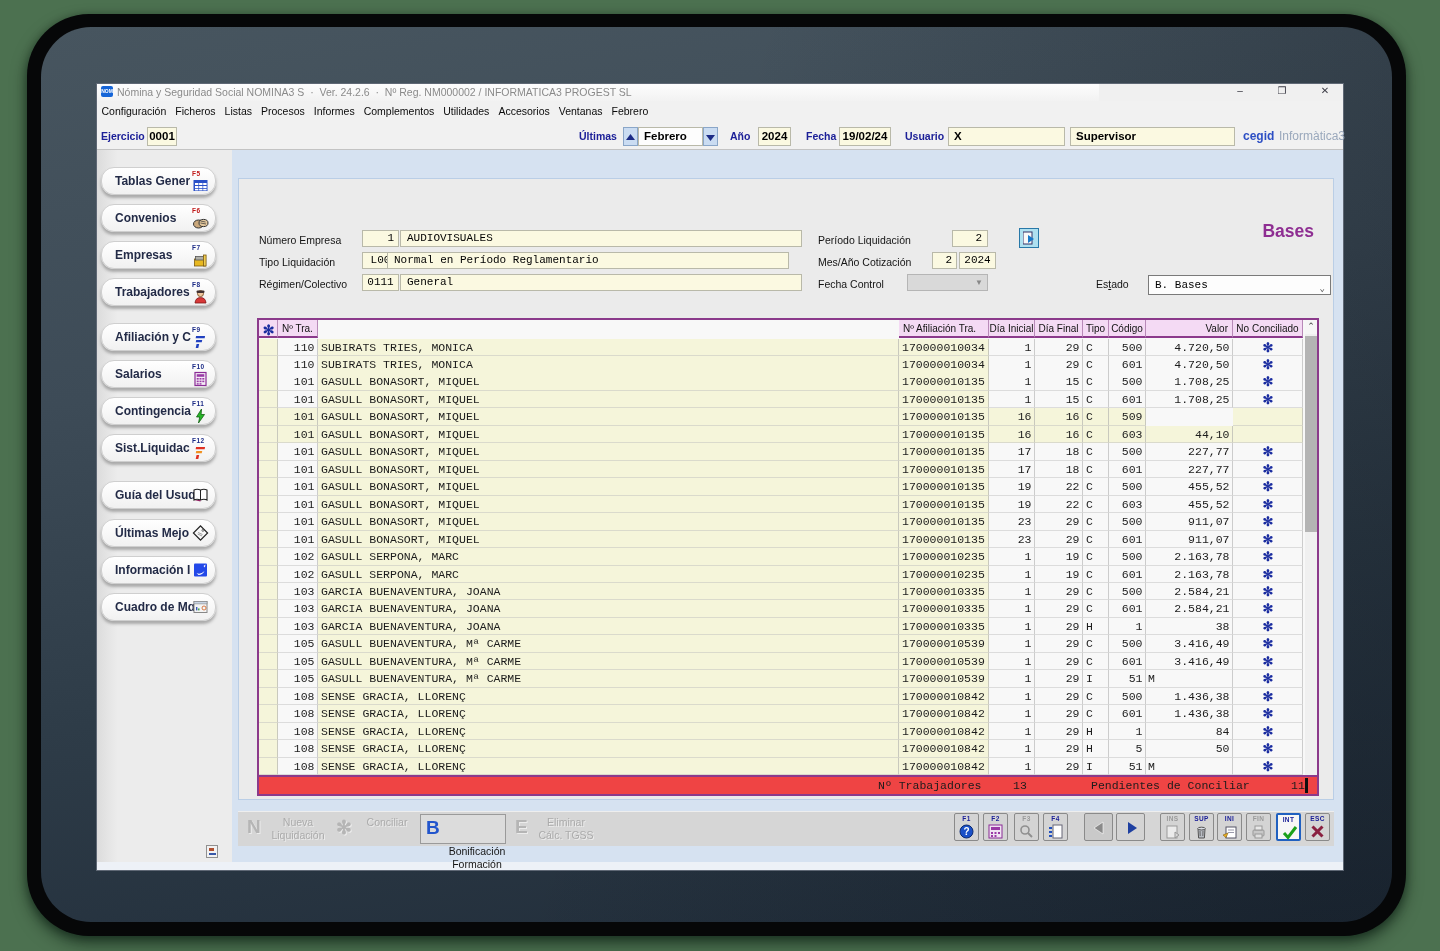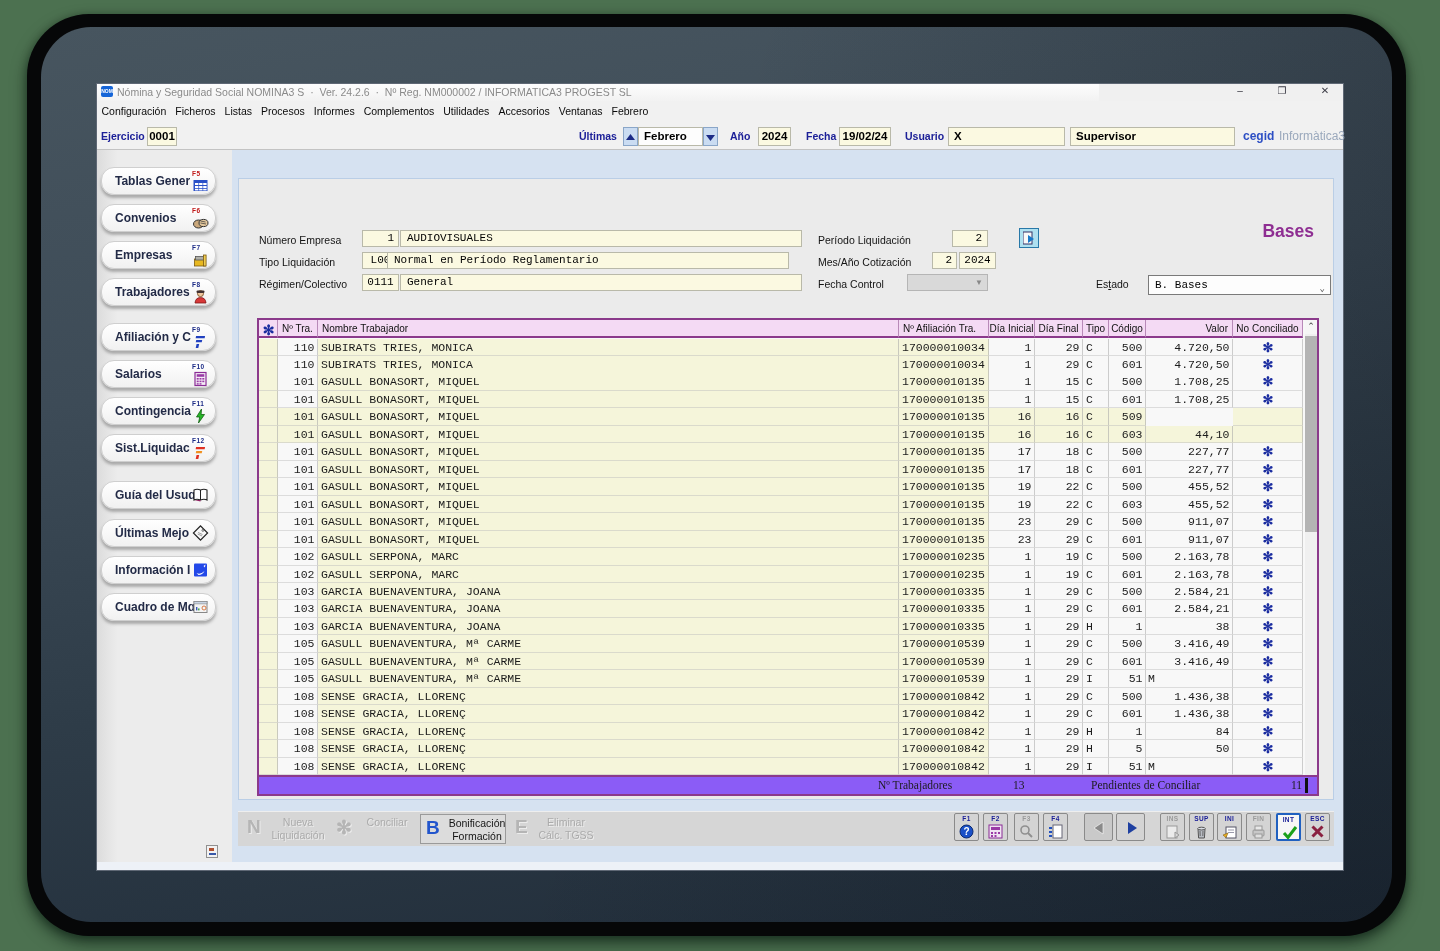--- a/index.html
+++ b/index.html
@@ -228,21 +228,20 @@
       <div class="ffield" style="left:720px;top:73px;width:37px;text-align:center">2024</div>
       <div class="abs" style="left:668px;top:95px;width:81px;height:17px;background:#d9d9d9;border:1px solid #b5b5b5">
         <span style="position:absolute;right:4px;top:3px;font-size:8px;color:#888">▼</span>
       </div>
       <span class="flab" style="left:857px;top:99px">Es<span style="text-decoration:underline">t</span>ado</span>
       <div class="abs" style="left:909px;top:96px;width:183px;height:20px;background:#fdfdfd;border:1px solid #7a7a7a;font-family:'Liberation Mono',monospace;font-size:11px;line-height:18px"><span style="margin-left:6px">B. Bases</span><span style="position:absolute;right:5px;top:4px;font-size:9px;color:#444">⌄</span></div>
       <span class="abs" style="left:1017px;top:42px;width:58px;text-align:right;font-size:17.5px;font-weight:bold;color:#8e2e92">Bases</span>
       <div class="abs" style="left:18px;top:139px;width:1062px;height:478px;border:2px solid #8b3a8b;background:#f8f8f8"></div>
       <div class="hcell" style="left:20px;top:141px;width:19px;height:18px;border-bottom:2px solid #8b3a8b;text-align:center;"></div>
       <div class="hcell" style="left:39px;top:141px;width:40px;height:18px;border-bottom:2px solid #8b3a8b;padding-left:4px;">Nº Tra.</div>
-      <div class="hcell" style="left:79px;top:141px;width:581px;height:18px;border-bottom:2px solid #8b3a8b;padding-left:4px;">Nombre Trabajador</div>
       <div class="hcell" style="left:660px;top:141px;width:90px;height:18px;border-bottom:2px solid #8b3a8b;padding-left:4px;">Nº Afiliación Tra.</div>
       <div class="hcell" style="left:750px;top:141px;width:46px;height:18px;border-bottom:2px solid #8b3a8b;text-align:center;">Día Inicial</div>
       <div class="hcell" style="left:796px;top:141px;width:48px;height:18px;border-bottom:2px solid #8b3a8b;text-align:center;">Día Final</div>
       <div class="hcell" style="left:844px;top:141px;width:26px;height:18px;border-bottom:2px solid #8b3a8b;text-align:center;">Tipo</div>
       <div class="hcell" style="left:870px;top:141px;width:37px;height:18px;border-bottom:2px solid #8b3a8b;text-align:center;">Código</div>
       <div class="hcell" style="left:907px;top:141px;width:87px;height:18px;border-bottom:2px solid #8b3a8b;text-align:right;padding-right:4px;">Valor</div>
       <div class="hcell" style="left:994px;top:141px;width:70px;height:18px;border-bottom:2px solid #8b3a8b;text-align:center;">No Conciliado</div>
       <div class="ast" style="left:20px;top:143px;width:19px;font-size:14px">✻</div>
       <div class="cell cy" style="left:20px;top:159.5px;width:19px;height:17.5px;padding-left:3px;"></div>
       <div class="cell cw" style="left:39px;top:159.5px;width:40px;height:17.5px;text-align:right;padding-right:2.5px;">110</div>
@@ -517,40 +516,40 @@
       <div class="cell cw" style="left:870px;top:578.5px;width:37px;height:17.5px;text-align:right;padding-right:2.5px;">51</div>
       <div class="cell cw" style="left:907px;top:578.5px;width:87px;height:17.5px;text-align:right;padding-right:2.5px;"></div>
       <div class="cell cw" style="left:994px;top:578.5px;width:70px;height:17.5px;"></div>
       <div class="cell cw" style="left:907px;top:578.5px;width:12px;height:17.5px;padding-left:2px;border-right:none">M</div>
       <div class="ast" style="left:994px;top:579.5px;width:70px;">✻</div>
       <div class="abs" style="left:1066px;top:141px;width:12px;height:474px;background:#f0f0f0"></div>
       <div class="abs" style="left:1066px;top:141px;width:12px;height:14px;background:#f6f6f6;color:#333;font-size:9px;text-align:center;line-height:13px">⌃</div>
       <div class="abs" style="left:1066px;top:157px;width:12px;height:196px;background:#b4b4b4"></div>
       <div class="abs" style="left:1066px;top:440px;width:12px;height:160px;background:#f0f0f0"></div>
       <div class="abs" style="left:1066px;top:599px;width:12px;height:14px;background:#f6f6f6;color:#333;font-size:9px;text-align:center;line-height:13px">⌄</div>
-      <div class="abs" style="left:18px;top:596px;width:1062px;height:21px;background:#8b5cf6;border:2px solid #8b3a8b;font-family:Liberation Serif, serif;font-size:11.5px;color:#1c1c1c;line-height:17px">
+      <div class="abs" style="left:18px;top:596px;width:1062px;height:21px;background:#ef4444;border:2px solid #8b3a8b;font-family:Liberation Mono, monospace;font-size:11.5px;color:#1c1c1c;line-height:17px">
         <span style="position:absolute;left:619px">Nº Trabajadores</span>
         <span style="position:absolute;left:754px">13</span>
         <span style="position:absolute;left:832px">Pendientes de Conciliar</span>
         <span style="position:absolute;left:1032px">11</span>
         <div style="position:absolute;left:1046px;top:1px;width:3px;height:15px;background:#101010"></div>
       </div>
     </div>
   <div class="abs" id="bbar"></div>
     <div class="txtbtn" style="left:145px;">
       <span class="big" style="color:#b5b5b5;text-shadow:1px 1px 0 #ececec;">N</span>
       <span class="l2 dis" style="color:#ababab;text-shadow:1px 1px 0 #ececec;">Nueva<br>Liquidación</span>
     </div>
     <div class="txtbtn" style="left:234px;">
       <span class="big" style="color:#b5b5b5;text-shadow:1px 1px 0 #ececec;">✻</span>
       <span class="l2 dis" style="color:#ababab;text-shadow:1px 1px 0 #ececec;">Conciliar</span>
     </div>
     <div class="txtbtn" style="left:323px;border:1px solid #9a9a9a;background:#dcdcdc;">
       <span class="big" style="color:#2255cc;">B</span>
-      <span class="l2 " style="color:#151515;">Bonificación<br>Formación</span>
+      <span class="l2 " style="color:#151515;margin-top:28px;">Bonificación<br>Formación</span>
     </div>
     <div class="txtbtn" style="left:413px;">
       <span class="big" style="color:#b5b5b5;text-shadow:1px 1px 0 #ececec;">E</span>
       <span class="l2 dis" style="color:#ababab;text-shadow:1px 1px 0 #ececec;">Eliminar<br>Cálc. TGSS</span>
     </div>
     <div class="icbtn" style="left:857px;">
       <span class="lab">F1</span>
       <span class="icim"><svg width="15" height="15">
           <circle cx="7.5" cy="7.5" r="6.5" fill="#1a50c8" stroke="#0a2870"></circle>
           <text x="7.5" y="11" font-size="10" font-weight="bold" fill="#fff" text-anchor="middle" font-family="Liberation Sans">?</text>

